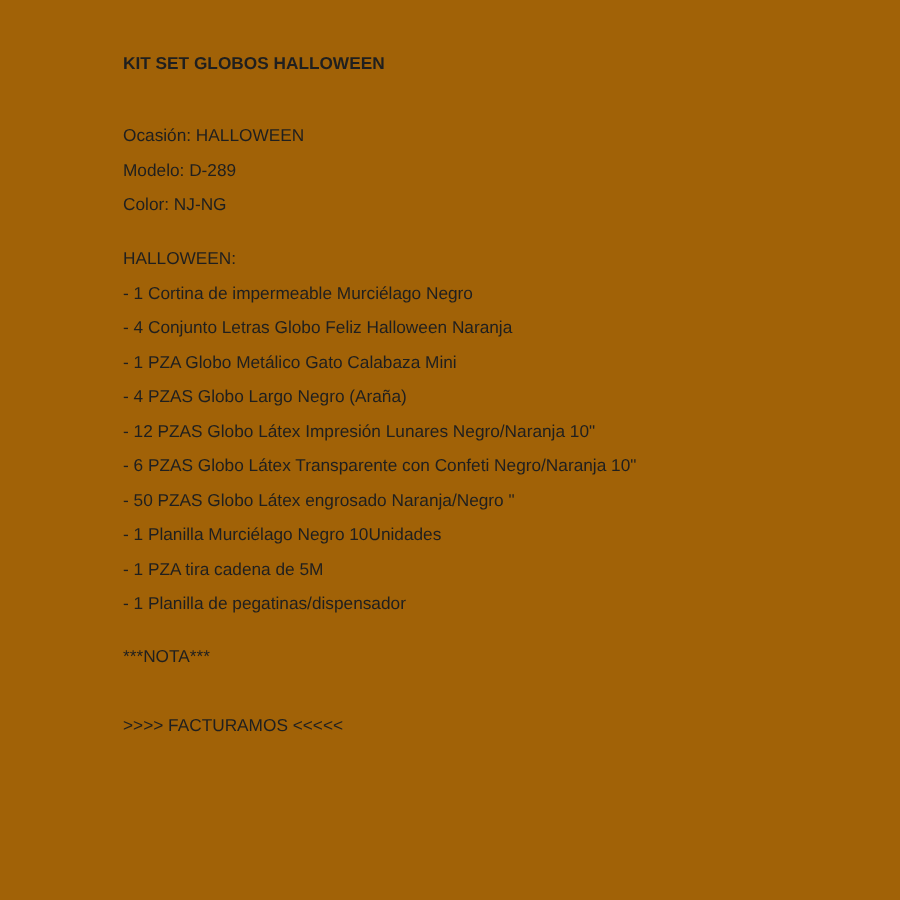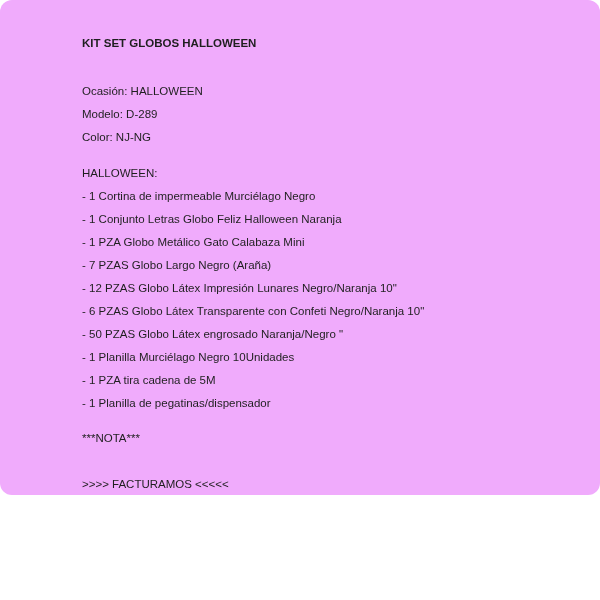--- a/index.html
+++ b/index.html
@@ -3,29 +3,28 @@
 <meta charset="utf-8">
 <style>
   html, body {
     margin: 0;
     padding: 0;
     background: #ffffff;
   }
   .page {
     position: relative;
     width: 600px;
-    height: 495px;
-    background: #f0abfc;
+    height: 600px;
+    background: #a16207;
     overflow: hidden;
     font-family: "Liberation Sans", sans-serif;
     color: #1f1f1f;
     font-size: 11.5px;
     box-sizing: border-box;
     padding: 32px 40px 0 82px;
-    border-radius: 12px;
   }
   .page p {
     margin: 0;
     line-height: 23px;
     white-space: pre;
   }
   .product-title {
     font-weight: bold;
     margin-bottom: 25px !important;
   }
@@ -46,23 +45,23 @@
 
   <p class="product-title">KIT SET GLOBOS HALLOWEEN</p>
 
   <p class="spec-line">Ocasión: HALLOWEEN</p>
   <p class="spec-line">Modelo: D-289</p>
   <p class="spec-line">Color: NJ-NG</p>
 
   <p class="contents-heading">HALLOWEEN:</p>
 
   <p class="content-item">- 1 Cortina de impermeable Murciélago Negro</p>
-  <p class="content-item">- 1 Conjunto Letras Globo Feliz Halloween Naranja</p>
+  <p class="content-item">- 4 Conjunto Letras Globo Feliz Halloween Naranja</p>
   <p class="content-item">- 1 PZA Globo Metálico Gato Calabaza Mini</p>
-  <p class="content-item">- 7 PZAS Globo Largo Negro (Araña)</p>
+  <p class="content-item">- 4 PZAS Globo Largo Negro (Araña)</p>
   <p class="content-item">- 12 PZAS Globo Látex Impresión Lunares Negro/Naranja 10"</p>
   <p class="content-item">- 6 PZAS Globo Látex Transparente con Confeti Negro/Naranja 10"</p>
   <p class="content-item">- 50 PZAS Globo Látex engrosado Naranja/Negro "</p>
   <p class="content-item">- 1 Planilla Murciélago Negro 10Unidades</p>
   <p class="content-item">- 1 PZA tira cadena de 5M</p>
   <p class="content-item">- 1 Planilla de pegatinas/dispensador</p>
 
   <p class="note-header">***NOTA***</p>
 
   <p class="invoice-line">&gt;&gt;&gt;&gt; FACTURAMOS &lt;&lt;&lt;&lt;&lt;</p>

